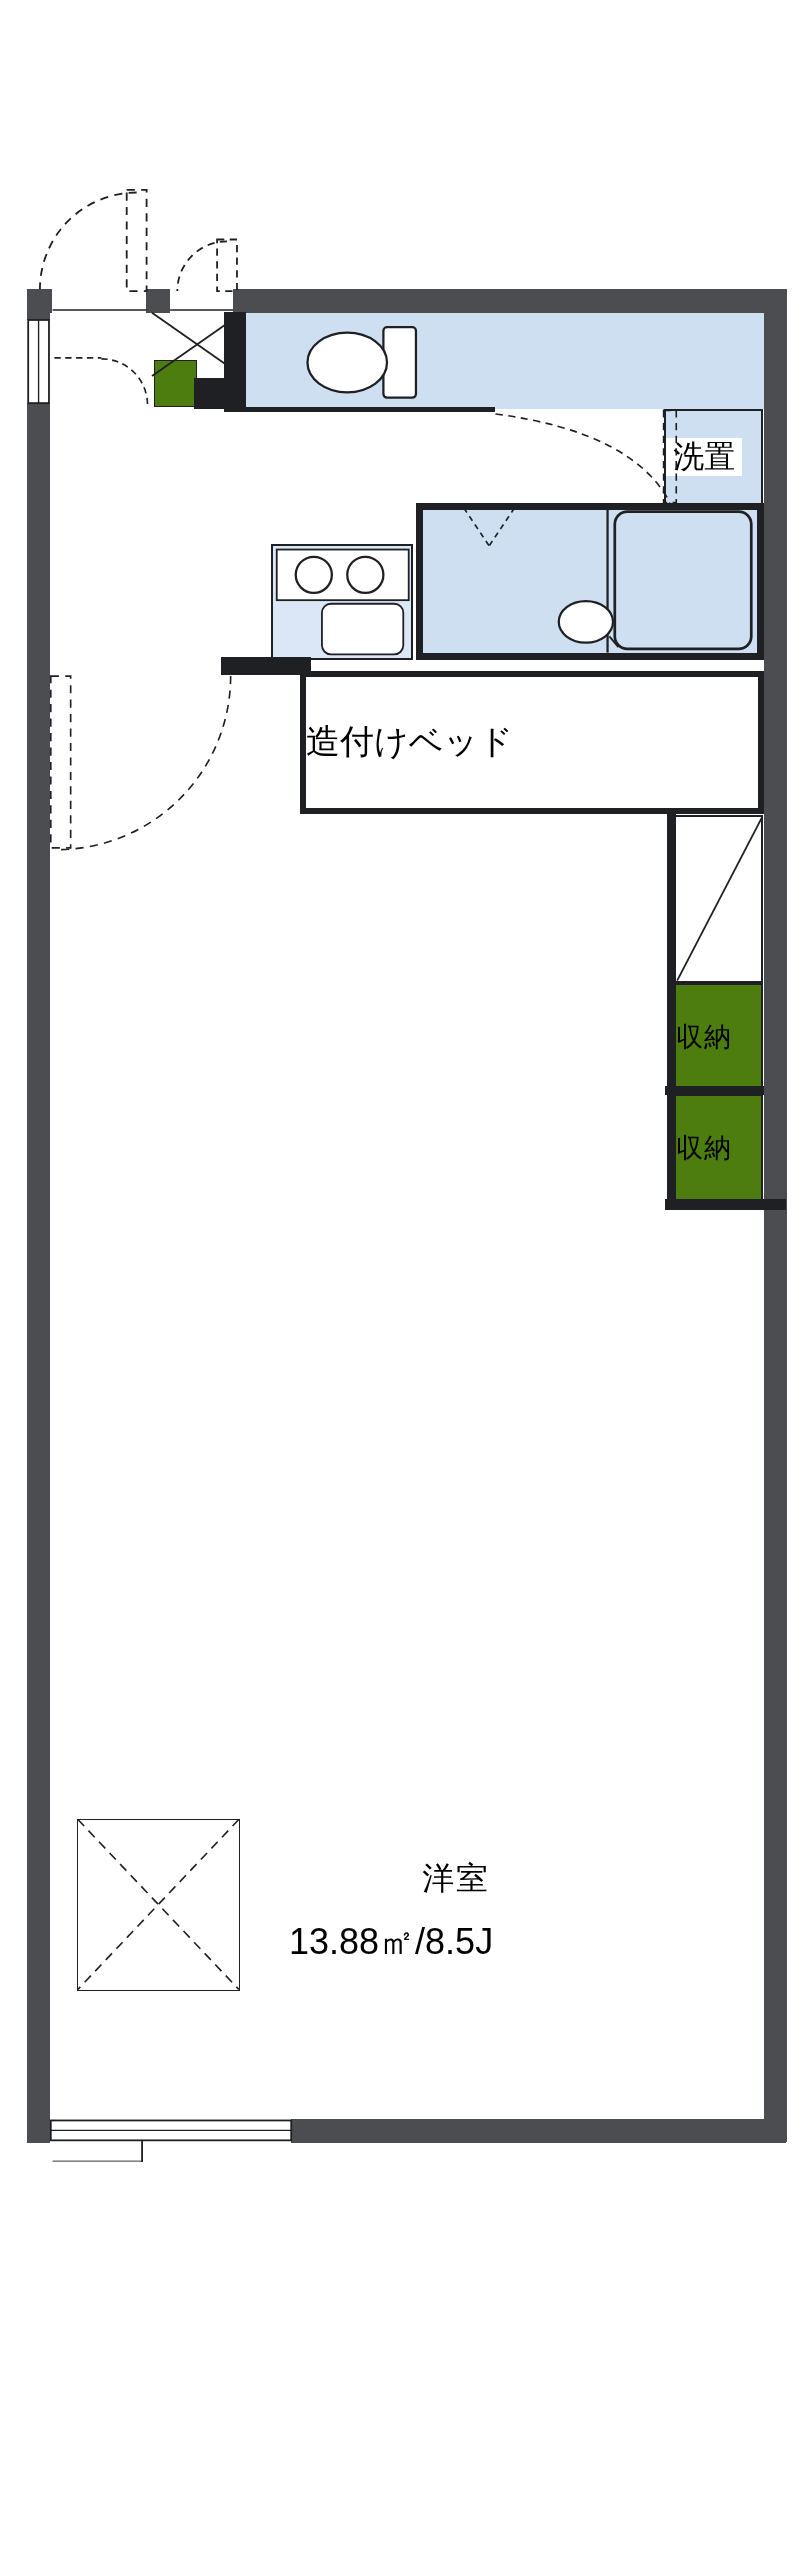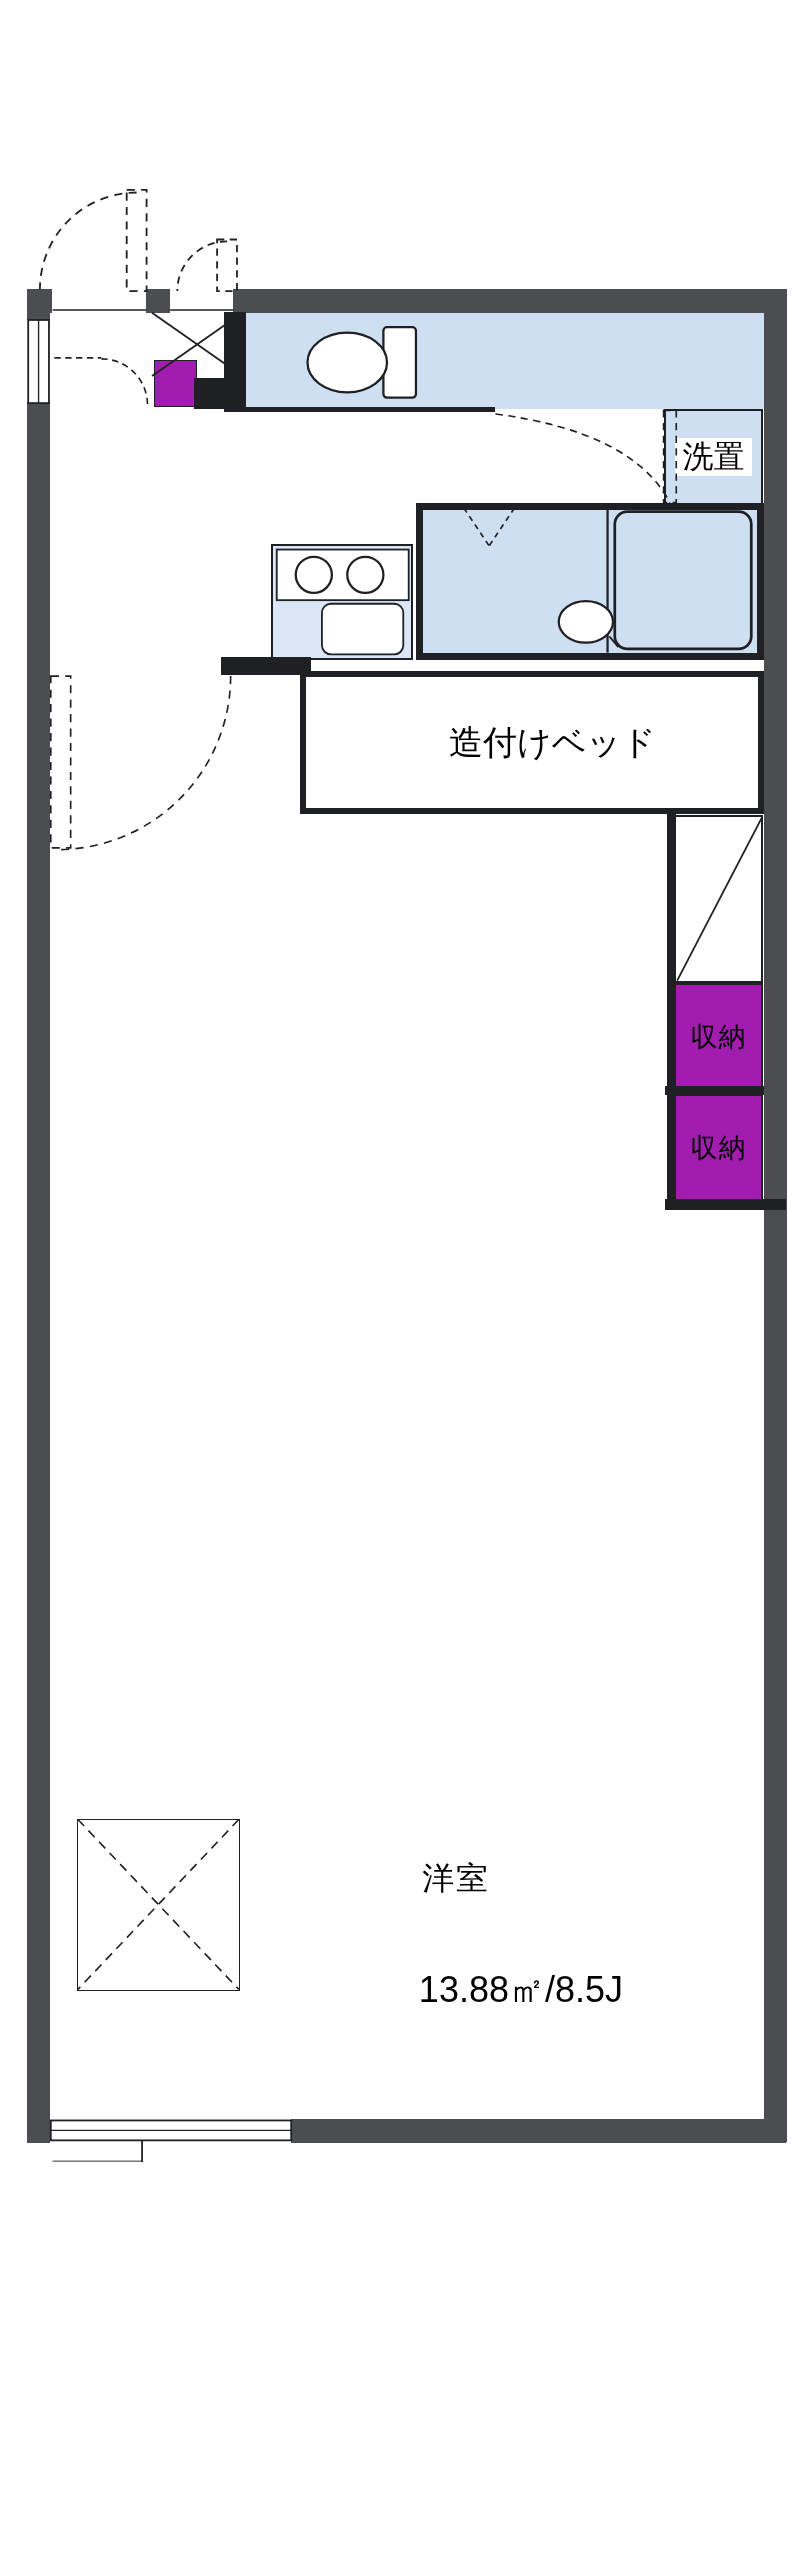--- a/index.html
+++ b/index.html
@@ -2,49 +2,49 @@
 <html style="font-size:14.5px"><head>
 <meta charset="utf-8">
 <style>
   html,body{margin:0;padding:0;background:#ffffff;}
   .canvas{position:relative;width:812px;height:2576px;background:#ffffff;overflow:hidden;
           font-family:"Liberation Sans",sans-serif;color:#000;}
   .abs{position:absolute;box-sizing:border-box;}
   .ow{background:#4c4d51;}           
   .iw{background:#1f2023;}           
   .blue{background:#cfdff2;}
-  .cream{background:#a21caf;}
+  .cream{background:#4d7c0f;}
   .room-border{border:2.7px solid #1f2023;}
-  .flexc{display:flex;align-items:center;justify-content:center;}
+  .flexc{display:flex;align-items:center;justify-content:flex-start;font-family:Liberation Serif, serif;}
   svg{position:absolute;left:0;top:0;}
   .label-box{background:#ffffff;padding:1.8px 7.2px;font-size:31px;line-height:1.1;}
   .storage-label{font-size:27px;letter-spacing:0.9px;}
   .bed-text{text-align:center;font-size:34px;line-height:1.3;}
   .main-name{position:absolute;left:316px;top:1857px;width:280px;text-align:center;
              font-size:32px;letter-spacing:1.8px;}
-  .main-area{position:absolute;left:289px;top:1918px;width:334px;text-align:right;font-size:36px;margin-top:48px;}
+  .main-area{position:absolute;left:289px;top:1918px;width:334px;text-align:left;font-size:36px;}
 </style>
 </head>
 <body>
 
 <div class="canvas">
 
   <div class="abs blue" style="left:246px;top:312px;width:518px;height:97px;"></div>
 
   <div class="abs blue room-border flexc" style="left:664px;top:409px;width:99px;height:96px;">
     <span class="label-box">洗置</span>
   </div>
 
   <div class="abs blue" style="left:416px;top:503px;width:348px;height:157px;border:7.2px solid #1f2023;"></div>
 
   <div class="abs" style="left:271px;top:544px;width:142px;height:116px;background:#dbe7f6;border:2.7px solid #1f2023;"></div>
 
   <div class="abs cream" style="left:154px;top:360px;width:43px;height:47px;border:1.8px solid #1f2023;"></div>
 
-  <div class="abs flexc" style="left:300px;top:671px;width:464px;height:143px;background:#fff;border:6.3px solid #1f2023;padding-left:41px;">
+  <div class="abs flexc" style="left:300px;top:671px;width:464px;height:143px;background:#fff;border:6.3px solid #1f2023;">
     <div class="bed-text">
       <div>造付けベッド</div>
     </div>
   </div>
 
   <div class="abs room-border" style="left:674px;top:815px;width:89px;height:168px;background:#fff;"></div>
 
   <div class="abs cream room-border flexc" style="left:674px;top:983px;width:89px;height:107px;">
     <span class="storage-label">収納</span>
   </div>

